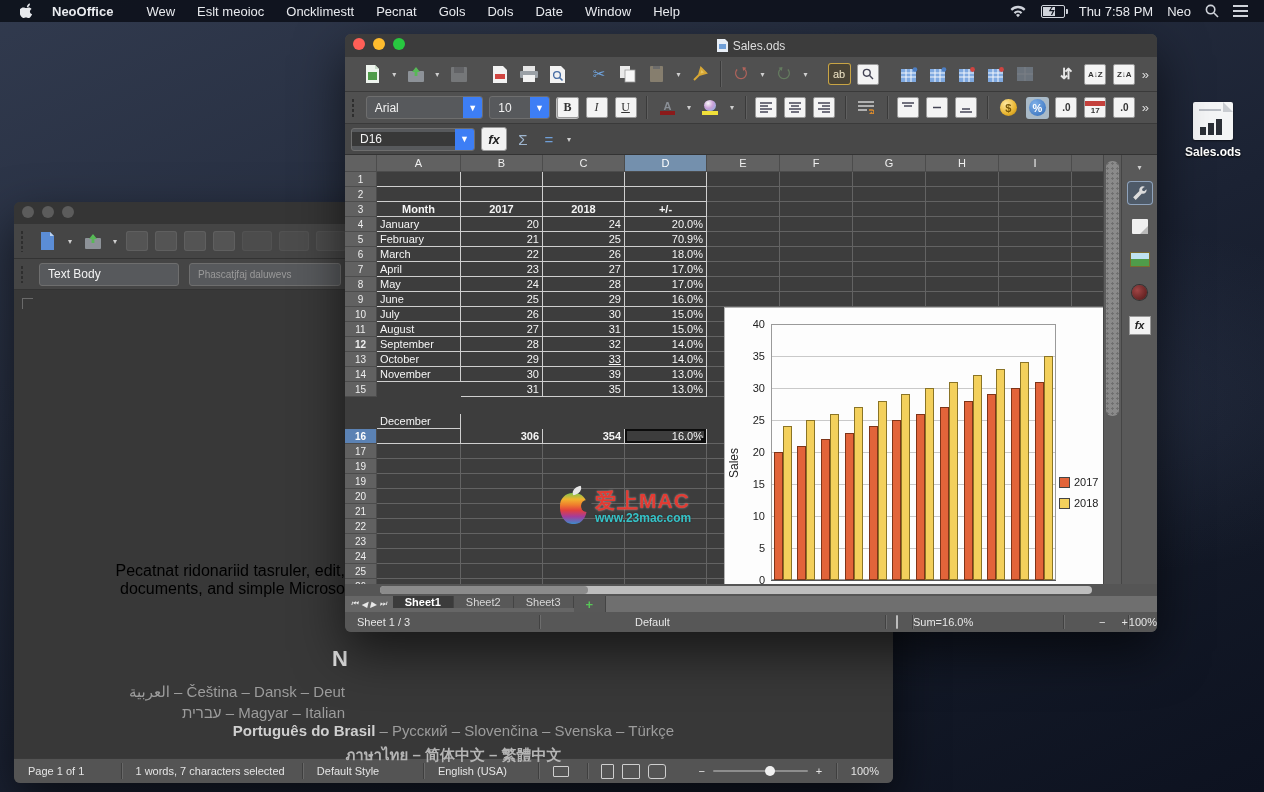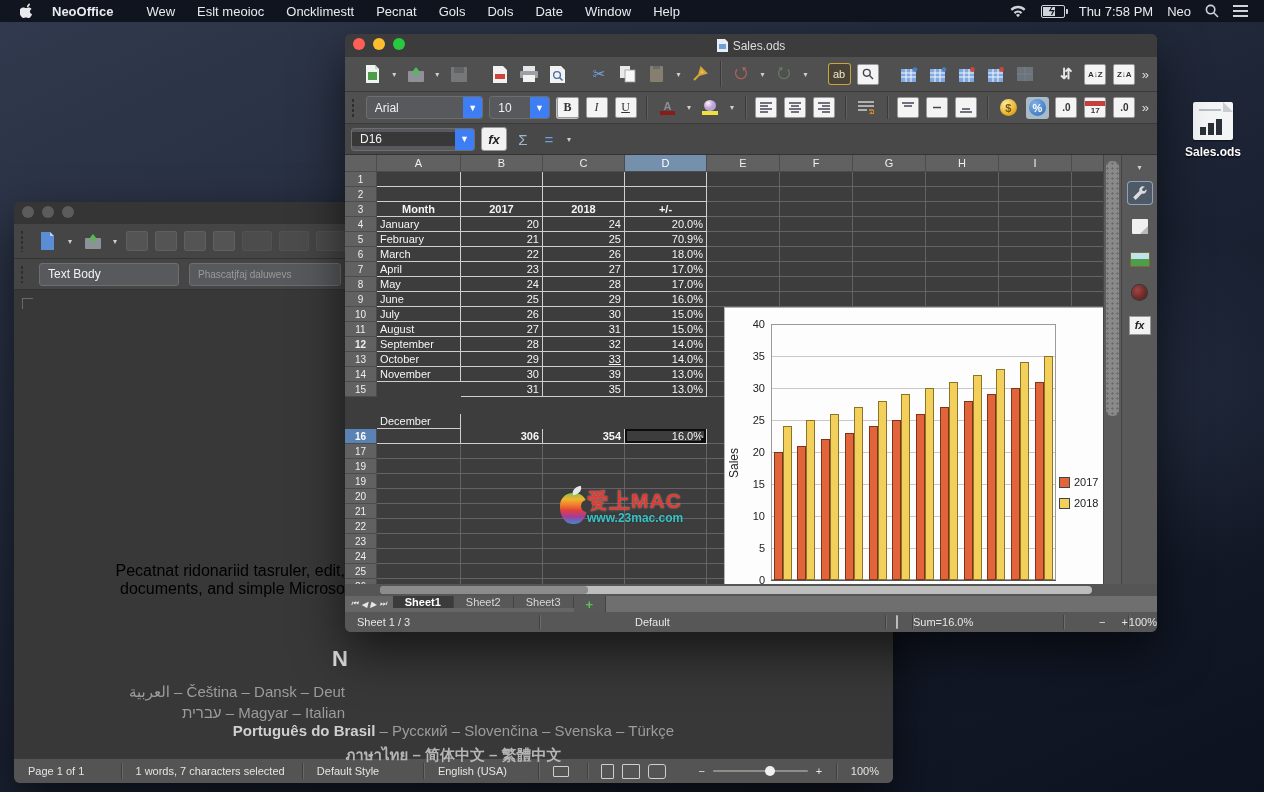--- a/index.html
+++ b/index.html
@@ -114,21 +114,21 @@
 
   #chartbox{position:absolute;left:379px;top:152px;width:381px;height:366px;background:#fdfdfd;border:1px solid #b3b3b3;box-sizing:border-box;}
   .gline{position:absolute;height:1px;background:#c9c9c9;}
   .ylab{position:absolute;width:30px;text-align:right;font-size:11px;color:#222;}
   .bar{position:absolute;box-sizing:border-box;}
   .axtitle{font-size:12px;color:#222;}
   .legend{position:absolute;display:flex;flex-direction:column;gap:9px;}
   .legend .ent{display:flex;align-items:center;gap:4px;font-size:11px;color:#222;}
   .legend .sw{width:9px;height:9px;border:1px solid #444;}
 
-  #wmark{position:absolute;left:215px;top:336px;display:flex;align-items:flex-start;gap:0;z-index:12;}
+  #wmark{position:absolute;left:215px;top:336px;display:flex;align-items:flex-start;gap:8px;z-index:12;}
   .wapple{position:relative;width:27px;height:31px;margin-top:2px;border-radius:46% 46% 44% 44%/40% 40% 54% 54%;
     background:linear-gradient(180deg,#7fc24f 0%,#f0b42f 20%,#ef7f2d 38%,#e2403e 56%,#a43c9b 76%,#3b8ccc 100%);}
   .wapple::before{content:"";position:absolute;left:12px;top:-6px;width:10px;height:7px;border-radius:80% 10% 80% 10%;background:#e8e8e8;transform:rotate(-18deg);}
   .wapple::after{content:"";position:absolute;right:-5px;top:7px;width:11px;height:12px;border-radius:50%;background:#3d3d3d;}
   #wmark .txt .cn{font-size:21px;font-weight:bold;color:#e23b33;text-shadow:0 0 2px rgba(255,255,255,.55);letter-spacing:1px;line-height:20px;}
   #wmark .txt .url{font-size:12px;font-weight:bold;color:#35c3c8;text-shadow:0 0 2px rgba(0,0,0,.4);}
 
   #hscroll{height:12px;background:#555;display:flex;align-items:center;}
   #hscroll .track{position:relative;margin-left:35px;width:712px;height:8px;background:#bdbdbd;border-radius:4px;}
   #hscroll .thumb{position:absolute;left:0;top:0;height:8px;width:208px;background:#8b8b8b;border-radius:4px;}

